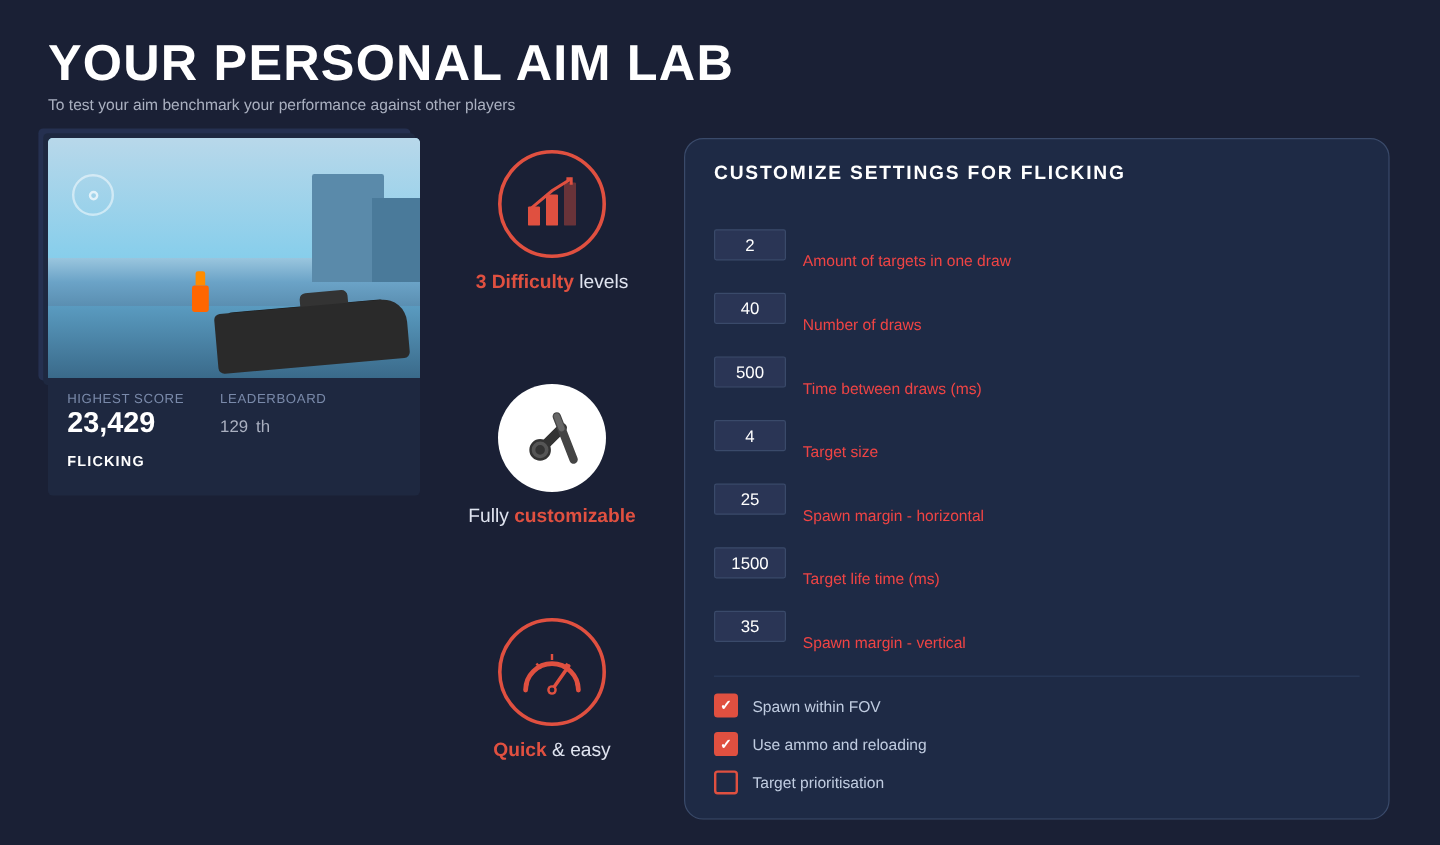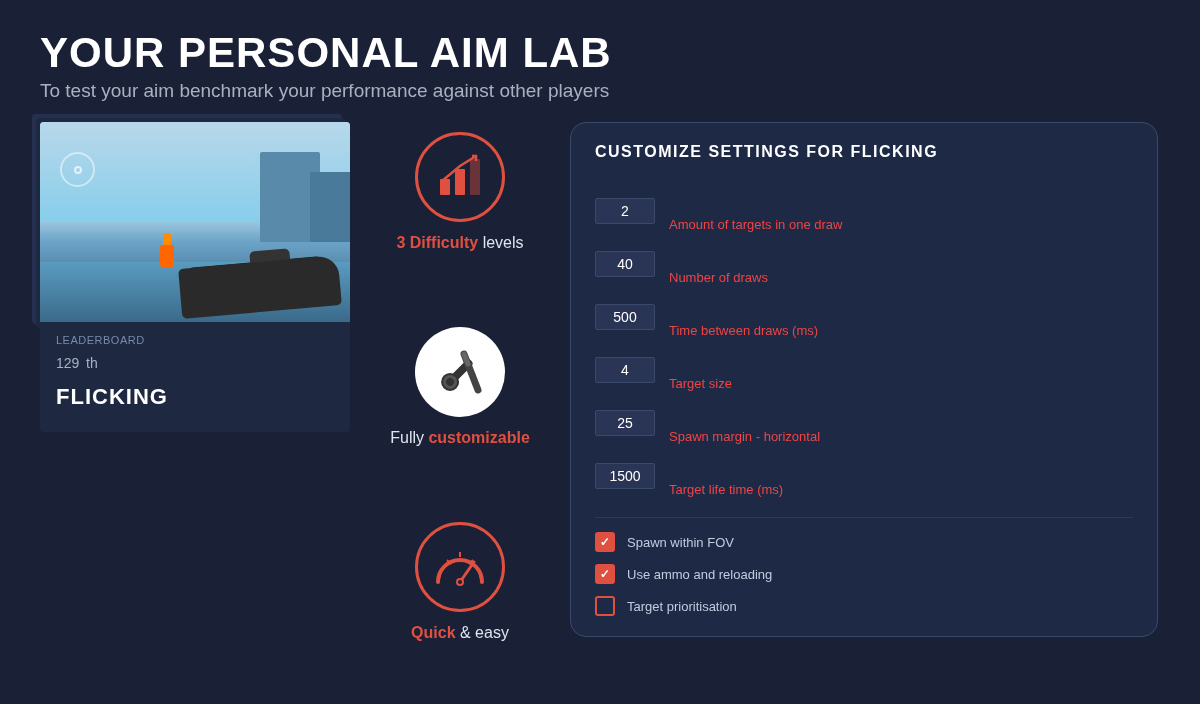--- a/index.html
+++ b/index.html
@@ -26,21 +26,21 @@
       margin-bottom: 20px;
     }
     .header h1 {
       font-size: 42px;
       font-weight: 900;
       letter-spacing: 1px;
       color: #fff;
       line-height: 1.1;
     }
     .header p {
-      font-size: 19px;
+      font-size: 13px;
       color: #aab0c0;
       margin-top: 4px;
     }
 
     
     .main-content {
       display: flex;
       flex-direction: row;
       gap: 30px;
       flex: 1;
@@ -232,21 +232,21 @@
       font-weight: 700;
       color: #fff;
     }
     .score-block .score-value span {
       font-size: 14px;
       font-weight: 400;
       color: #aab0c0;
     }
 
     .game-title {
-      font-size: 22px;
+      font-size: 12px;
       font-weight: 800;
       color: #fff;
       text-transform: uppercase;
       letter-spacing: 1px;
       margin-bottom: 6px;
     }
     .game-desc {
       font-size: 13px;
       color: #8a9ab0;
       line-height: 1.5;
@@ -442,20 +442,24 @@
             <div class="gun-container">
               <div class="gun-barrel"></div>
               <div class="gun-scope"></div>
               <div class="gun-body"></div>
             </div>
           </div>
         </div>
         <div class="card-info">
           <div class="scores-row">
             <div class="score-block">
+              <label>HIGHEST SCORE</label>
+              <div class="score-value">23,429</div>
+            </div>
+            <div class="score-block">
               <label>LEADERBOARD</label>
               <div class="score-value">
                 <span id="lb-val">129</span>
                 <span id="lb-suf" style="font-size:14px;color:#aab0c0;">th</span>
               </div>
             </div>
           </div>
           <div class="game-title">FLICKING</div>
         </div>
       </div>
@@ -540,20 +544,24 @@
             <span class="setting-label">Target size</span>
           </div>
           <div class="setting-row">
             <input type="text" class="setting-input" value="25" style="">
             <span class="setting-label">Spawn margin - horizontal</span>
           </div>
           <div class="setting-row">
             <input type="text" class="setting-input" value="1500" style="">
             <span class="setting-label">Target life time (ms)</span>
           </div>
+          <div class="setting-row">
+            <input type="text" class="setting-input" value="35" style="">
+            <span class="setting-label">Spawn margin - vertical</span>
+          </div>
         </div>
       <div class="divider"></div>
       <div class="checkbox-settings" id="checkbox-settings">
       <div class="checkbox-row">
             <div class="checkbox-box checked-red">
               <span class="checkbox-checkmark">✓</span>
             </div>
             <span class="checkbox-label">Spawn within FOV</span>
           </div>
           <div class="checkbox-row">

